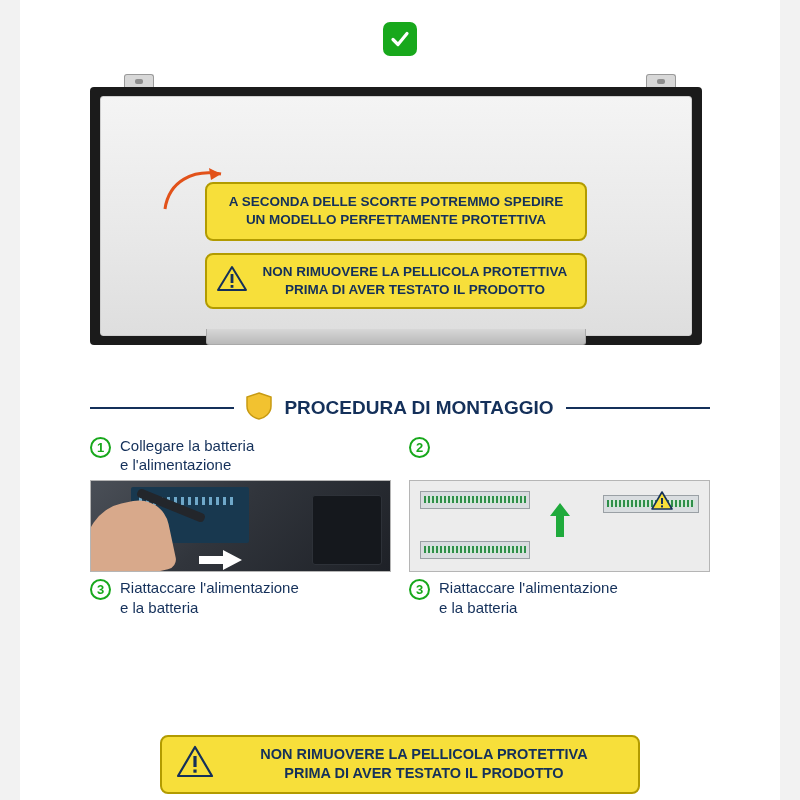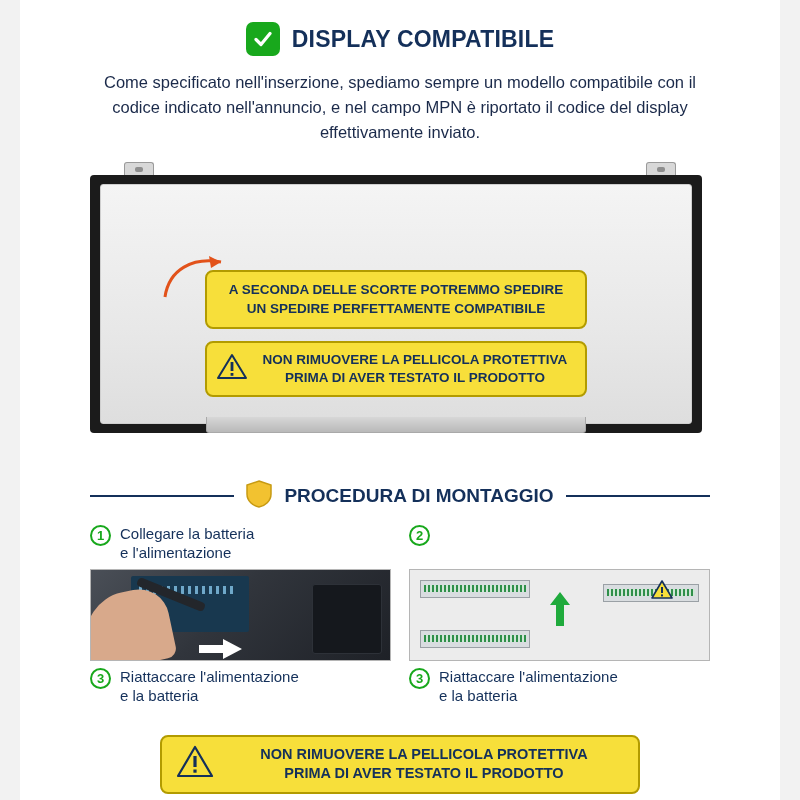--- a/index.html
+++ b/index.html
@@ -313,24 +313,22 @@
 
   <div class="side-strip left"></div>
   <div class="side-strip right"></div>
 
   <div class="header">
     <span class="check-badge">
       <svg width="22" height="22" viewBox="0 0 22 22">
         <path d="M4 11.5 L9 16.5 L18 5.5" fill="none" stroke="#ffffff" stroke-width="3.2" stroke-linecap="round" stroke-linejoin="round"></path>
       </svg>
     </span>
-    <div class="header-title">DISPLAY COMPATIBILE</div>
   </div>
 
-  <div class="intro">Come specificato nell'inserzione, spediamo sempre un modello compatibile con il codice indicato nell'annuncio, e nel campo MPN è riportato il codice del display effettivamente inviato.</div>
 
   <div class="display-wrap">
     <div class="tab left">
         <span class="hole"></span>
       </div>
     <div class="tab right">
         <span class="hole"></span>
       </div>
 
     <div class="display-frame">
@@ -338,21 +336,21 @@
 
         <span class="arrow-curve">
           <svg width="70" height="50" viewBox="0 0 70 50">
             <path d="M6 46 C 10 18, 34 6, 62 11" fill="none" stroke="#e2521a" stroke-width="3"></path>
             <path d="M62 11 L50 5 L52 17 Z" fill="#e2521a"></path>
           </svg>
         </span>
 
         <div class="yellow-box">
           <div>A SECONDA DELLE SCORTE POTREMMO SPEDIRE</div>
-          <div>UN SPEDIRE PERFETTAMENTE COMPATIBILE</div>
+          <div>UN MODELLO PERFETTAMENTE PROTETTIVA</div>
         </div>
 
         <div class="yellow-box warn">
           <span class="warn-tri">
             <svg width="30" height="27" viewBox="0 0 30 27">
               <path d="M15 2 L29 25 L1 25 Z" fill="#f7df3a" stroke="#14305a" stroke-width="2" stroke-linejoin="round"></path>
               <rect x="13.6" y="9" width="2.8" height="9" fill="#14305a"></rect>
               <rect x="13.6" y="20" width="2.8" height="2.8" fill="#14305a"></rect>
             </svg>
           </span>

